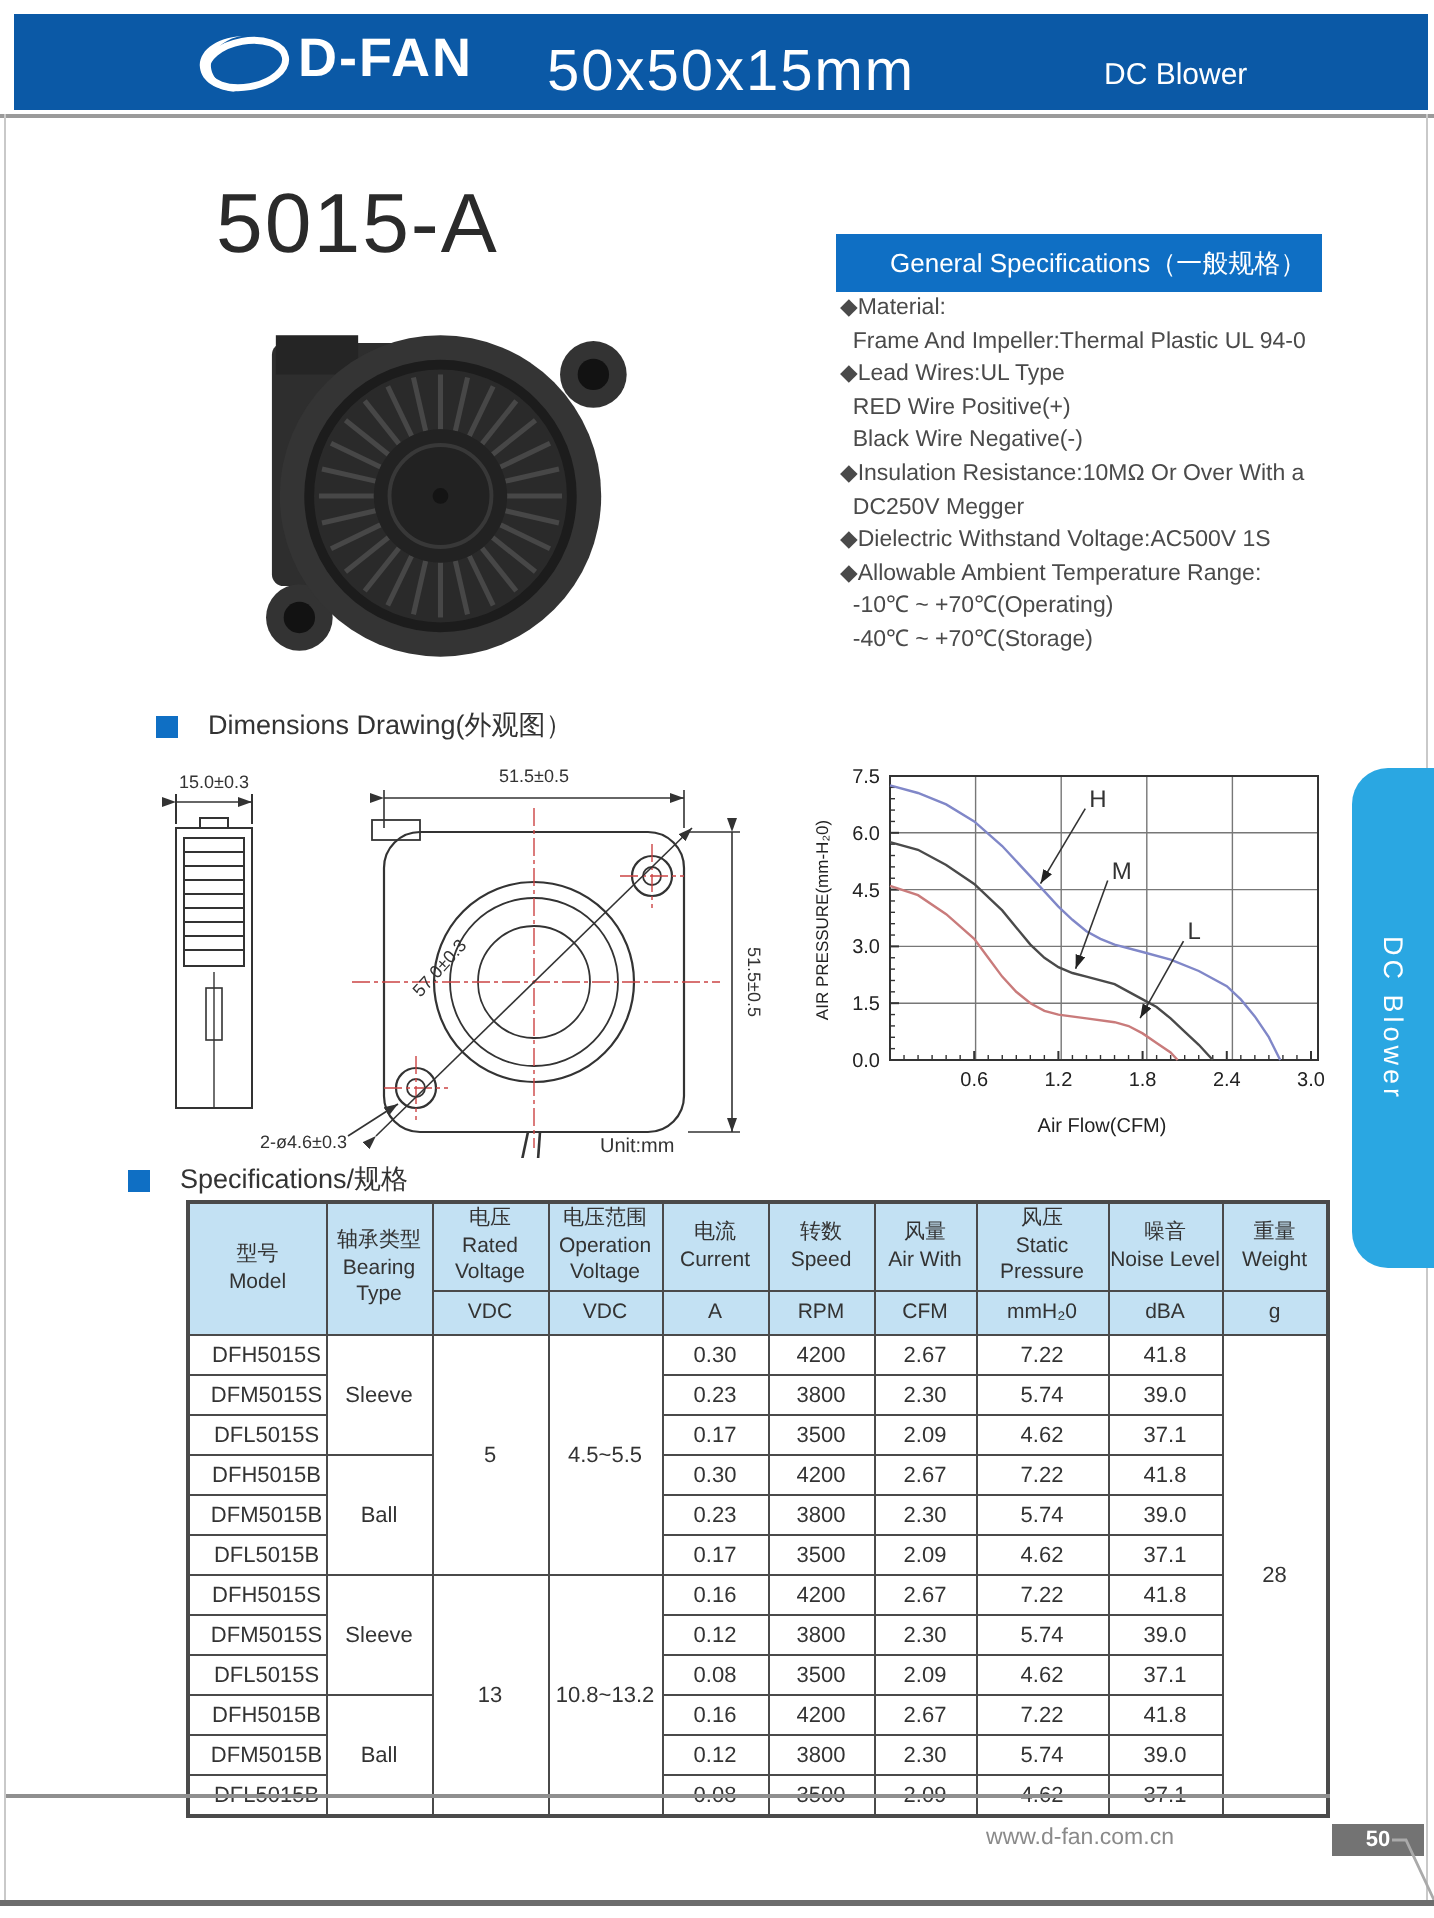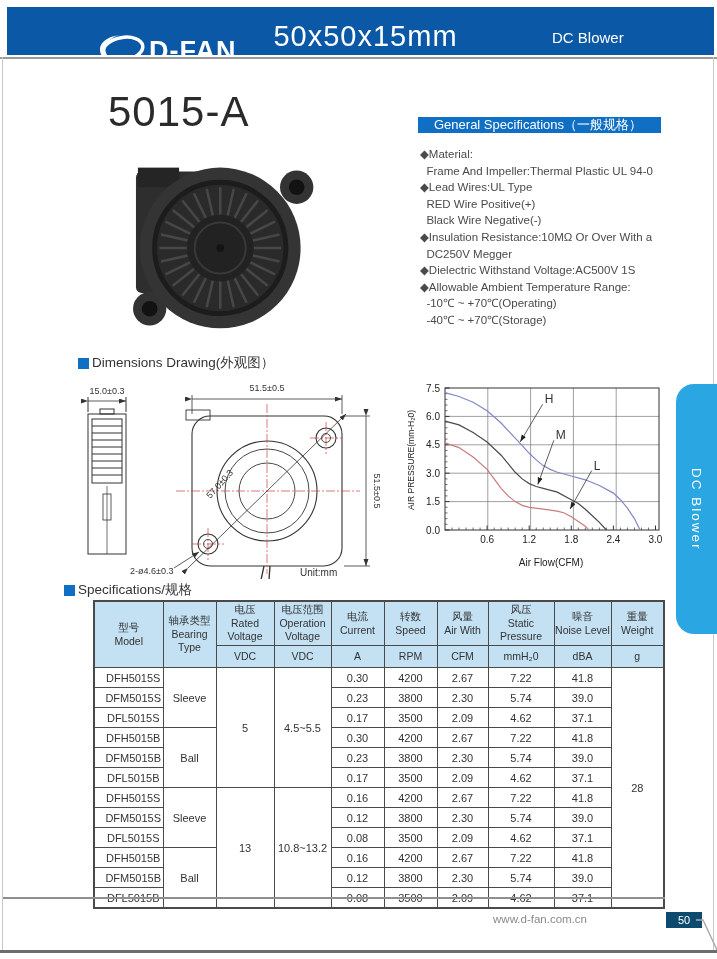--- a/index.html
+++ b/index.html
@@ -3,39 +3,39 @@
 <meta charset="utf-8">
 <style>
   html,body{margin:0;padding:0;background:#e8e8e8}
   .page{position:relative;width:717px;height:959px;background:#fff;
         font-family:"Liberation Sans",sans-serif;overflow:hidden;margin:0 auto}
   .abs{position:absolute}
 
   
   .topbar{left:7px;top:7px;width:707px;height:48px;background:#0b59a6;display:flex;align-items:center}
   .topbar-rule{left:0;top:57px;width:717px;height:2px;background:#9a9a9a}
-  .logo{position:absolute;left:88px;top:24px;display:flex;align-items:flex-end}
+  .logo{position:absolute;left:88px;top:7px;display:flex;align-items:flex-start}
   .logo-text{color:#fff;font-size:27px;font-weight:bold;letter-spacing:1px;margin-left:2px}
   .size-title{position:absolute;left:0;width:717px;text-align:center;top:13px;color:#fff;font-size:29px;letter-spacing:1px}
   .category{position:absolute;left:545px;top:22px;color:#fff;font-size:15px}
 
   
   .edge-l{left:2px;top:57px;width:1px;height:896px;background:#c9c9c9}
   .edge-r{left:713px;top:57px;width:1px;height:896px;background:#c9c9c9}
   .bottom-rule{left:0;top:950px;width:717px;height:3px;background:#6d6d6d}
 
   .model-title{left:108px;top:88px;font-size:42px;color:#2a2a2a;letter-spacing:1px}
 
   
-  .gs-bar{left:418px;top:117px;width:243px;height:16px;background:#0f6fc4;color:#fff;
-          font-size:13px;display:flex;align-items:center;padding-left:16px;box-sizing:border-box}
+  .gs-bar{left:418px;top:117px;width:243px;height:29px;background:#0f6fc4;color:#fff;
+          font-size:13px;display:flex;align-items:center;padding-left:27px;box-sizing:border-box}
   .gs-body{left:420px;top:146px;width:290px;font-size:11.5px;color:#4a4a4a;line-height:16.6px;white-space:pre}
 
   
-  .sec{font-size:13.5px;color:#333;display:flex;align-items:center;gap:3px}
+  .sec{font-size:13.5px;color:#333;display:flex;align-items:center;gap:15px}
   .sec .sq{width:11px;height:11px;background:#0f6fc4;display:inline-block}
   .sec-dim{left:78px;top:354px}
   .sec-cur{left:415px;top:354px}
   .sec-spec{left:64px;top:581px}
 
   
   .side-tab{left:676px;top:384px;width:41px;height:250px;background:#2aa7e2;border-radius:18px 0 0 18px;
             display:flex;align-items:center;justify-content:center}
   .side-tab span{writing-mode:vertical-rl;color:#fff;font-size:13.5px;letter-spacing:2px}
 
@@ -46,22 +46,22 @@
   .spec-table{border:2px solid #4a4a4a}
   .spec-table th{background:#c3e1f3;font-size:10.5px;line-height:1.3;white-space:pre-line}
   .spec-table tr.h1 th{height:43px}
   .spec-table tr.h2 th{height:21px;font-size:10.5px}
   .spec-table td{font-size:11px;height:19px}
   .spec-table td.model{text-align:center;padding-left:9px}
 
   
   .foot-rule{left:3px;top:897px;width:662px;height:2px;background:#8f8f8f}
   .site{left:420px;top:913px;width:240px;text-align:center;color:#8a8a8a;font-size:11.5px}
-  .pagenum{left:666px;top:912px;width:36px;height:16px;background:#0c4a6e;color:#fff;font-size:11px;
-           font-weight:normal;display:flex;align-items:center;justify-content:center}
+  .pagenum{left:666px;top:912px;width:46px;height:16px;background:#737373;color:#fff;font-size:11px;
+           font-weight:bold;display:flex;align-items:center;justify-content:center}
   svg text{font-family:"Liberation Sans",sans-serif}
 </style>
 </head>
 <body>
 
 <div class="page">
 
   <div class="abs topbar">
     <div class="logo">
       <svg width="52" height="36" viewBox="0 0 52 36">

